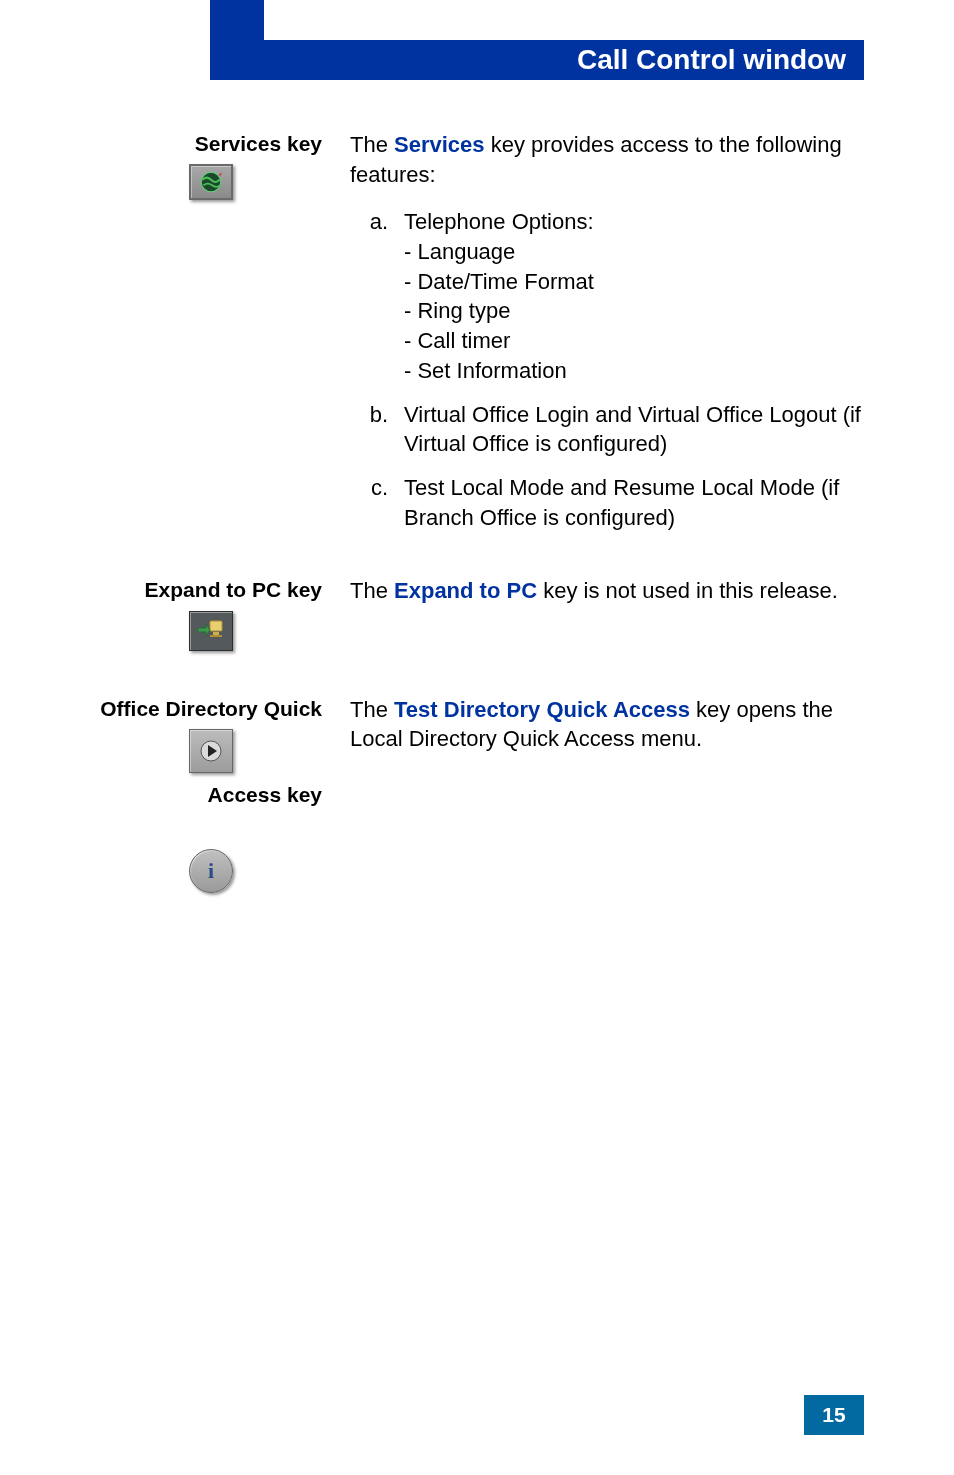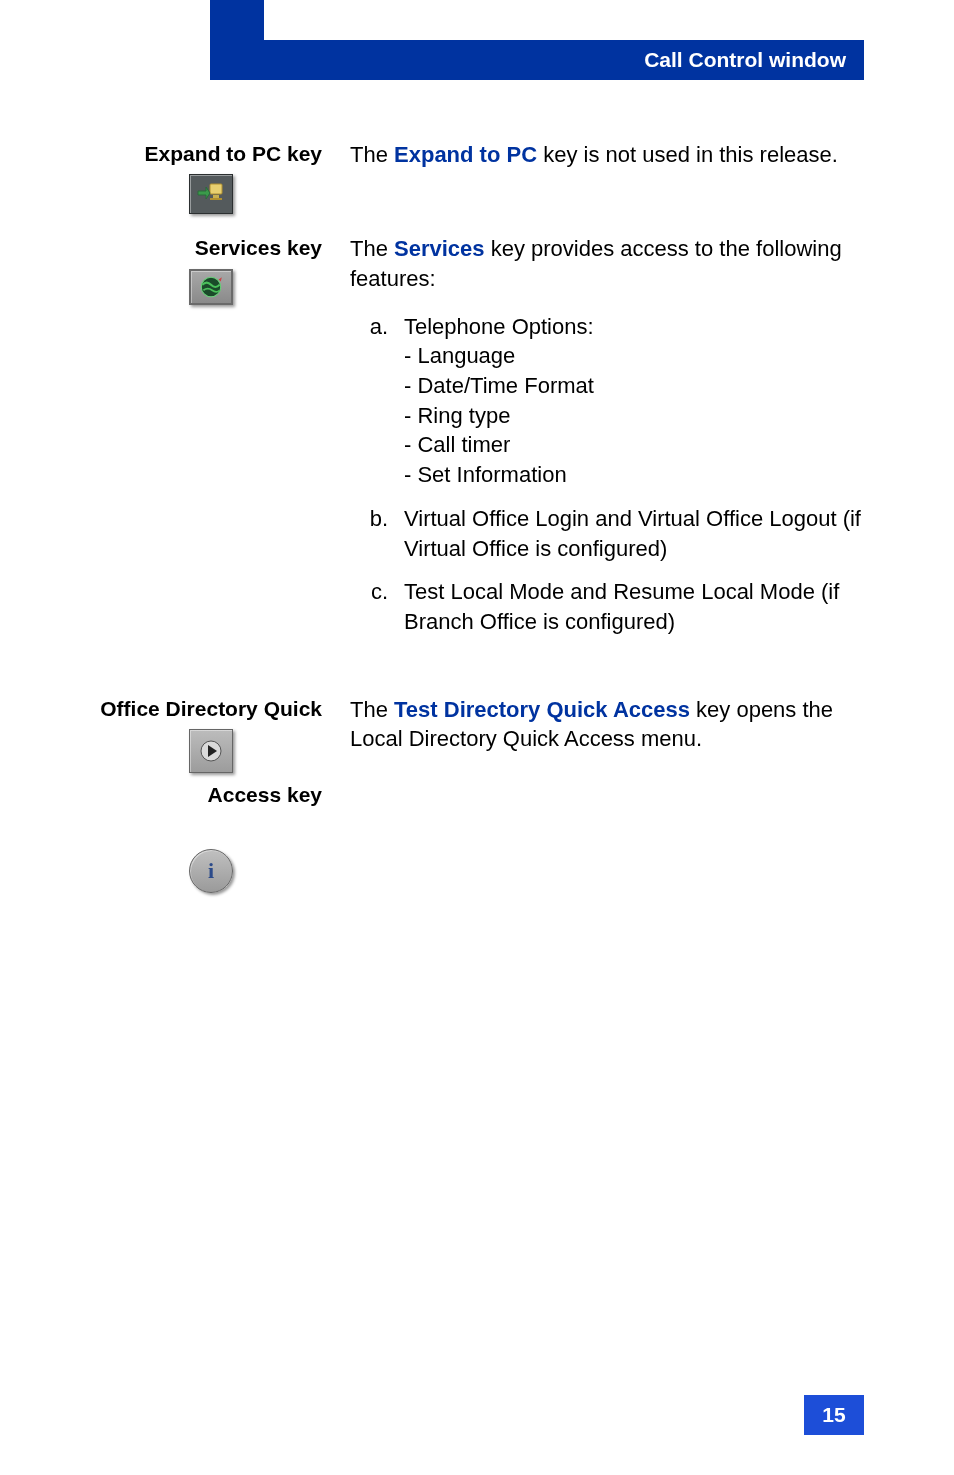--- a/index.html
+++ b/index.html
@@ -21,21 +21,21 @@
   }
   .header-bar {
     position: absolute;
     top: 40px;
     left: 264px;
     right: 90px;
     height: 40px;
     background: #0033a0;
     color: #fff;
     font-weight: bold;
-    font-size: 21px;
+    font-size: 28px;
     display: flex;
     align-items: center;
     justify-content: flex-end;
     padding-right: 18px;
   }
   .content {
     position: absolute;
     top: 110px;
     left: 0;
     right: 0;
@@ -104,59 +104,38 @@
     font-weight: bold;
     font-size: 22px;
     color: #2b4a8a;
   }
   .page-num-box {
     position: absolute;
     bottom: 40px;
     right: 90px;
     width: 60px;
     height: 40px;
-    background: #1d4ed8;
+    background: #0369a1;
     color: #fff;
     font-weight: bold;
     font-size: 21px;
     display: flex;
     align-items: center;
     justify-content: center;
   }
 </style>
 </head>
 <body>
 
 <div class="blue-bar-top"></div>
 <div class="header-bar">
   <span>Call Control window</span>
 </div>
 
 <div class="content">
-
-  <div class="row" style="margin-top:30px">
-    <div class="label-col">
-      <div>Expand to PC key</div>
-      <div class="icon-wrap">
-        <span class="icon-box icon-expand">
-          <svg viewBox="0 0 30 26">
-            <rect x="14" y="3" width="12" height="10" rx="1" fill="#e8d070" stroke="#b09030"></rect>
-            <rect x="17" y="14" width="6" height="3" fill="#c8b050"></rect>
-            <rect x="14" y="17" width="12" height="2" fill="#b09030"></rect>
-            <path d="M2 10 L10 10 L10 6 L14 12 L10 18 L10 14 L2 14 Z" fill="#3a9a4a" stroke="#2a6a3a"></path>
-          </svg>
-        </span>
-      </div>
-    </div>
-    <div class="body-col">
-      <p>
-        <span>The </span><span class="bold-blue">Expand to PC</span><span> key is not used in this release.</span>
-      </p>
-    </div>
-  </div>
 
   <div class="row">
     <div class="label-col">
       <div>Services key</div>
       <div class="icon-wrap">
         <span class="icon-box icon-services">
           <svg viewBox="0 0 24 24">
             <circle cx="12" cy="12" r="9" fill="#1a4a2a" stroke="#6ad07a" stroke-width="1"></circle>
             <path d="M4 10 Q8 6 12 10 Q16 14 20 10" stroke="#4abf5a" stroke-width="2" fill="none"></path>
             <path d="M5 15 Q9 12 13 15 Q17 18 20 15" stroke="#4abf5a" stroke-width="1.5" fill="none"></path>
@@ -188,20 +167,41 @@
           <div class="txt">Virtual Office Login and Virtual Office Logout (if Virtual Office is configured)</div>
         </div>
         <div class="item">
           <div class="marker">c.</div>
           <div class="txt">Test Local Mode and Resume Local Mode (if Branch Office is configured)</div>
         </div>
       </div>
     </div>
   </div>
 
+  <div class="row" style="margin-top:30px">
+    <div class="label-col">
+      <div>Expand to PC key</div>
+      <div class="icon-wrap">
+        <span class="icon-box icon-expand">
+          <svg viewBox="0 0 30 26">
+            <rect x="14" y="3" width="12" height="10" rx="1" fill="#e8d070" stroke="#b09030"></rect>
+            <rect x="17" y="14" width="6" height="3" fill="#c8b050"></rect>
+            <rect x="14" y="17" width="12" height="2" fill="#b09030"></rect>
+            <path d="M2 10 L10 10 L10 6 L14 12 L10 18 L10 14 L2 14 Z" fill="#3a9a4a" stroke="#2a6a3a"></path>
+          </svg>
+        </span>
+      </div>
+    </div>
+    <div class="body-col">
+      <p>
+        <span>The </span><span class="bold-blue">Expand to PC</span><span> key is not used in this release.</span>
+      </p>
+    </div>
+  </div>
+
   <div class="row" style="margin-top:44px">
     <div class="label-col">
       <div>Office Directory Quick</div>
       <div class="icon-wrap">
         <span class="icon-box icon-directory">
           <svg viewBox="0 0 22 22">
             <circle cx="11" cy="11" r="10" fill="#dadada" stroke="#555"></circle>
             <path d="M8 5 L17 11 L8 17 Z" fill="#222"></path>
           </svg>
         </span>

